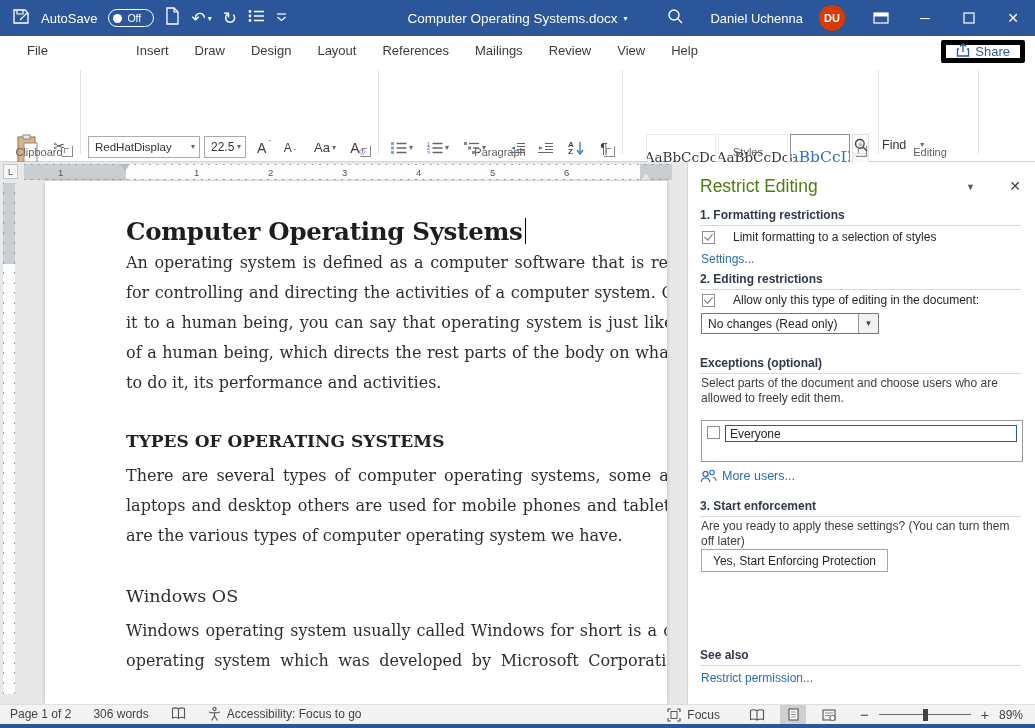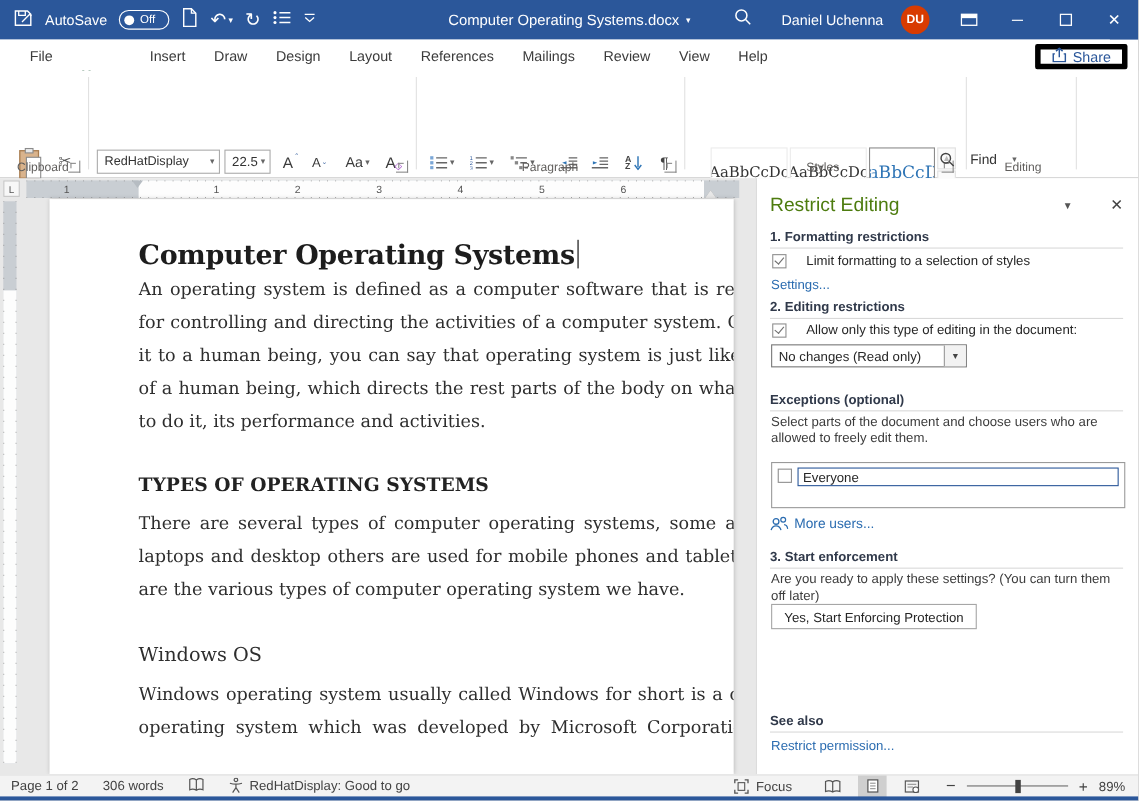--- a/index.html
+++ b/index.html
@@ -553,21 +553,21 @@
       <span>
         <svg width="15" height="13" viewBox="0 0 15 13">
             <path d="M7.5 2 C5.5 0.7 3 0.8 1.5 1.6 V11 C3 10.2 5.5 10.1 7.5 11.4 C9.5 10.1 12 10.2 13.5 11 V1.6 C12 0.8 9.5 0.7 7.5 2 Z M7.5 2 V11.4" fill="none" stroke="#555" stroke-width="1.1"></path>
           </svg>
       </span>
       <span class="flex" style="gap:6px;">
         <svg width="13" height="14" viewBox="0 0 13 14">
             <circle cx="6.5" cy="2" r="1.6" fill="none" stroke="#555" stroke-width="1.1"></circle>
             <path d="M1 5 q5.5 1.8 11 0 M6.5 6 V9 M6.5 9 L3.5 13.5 M6.5 9 L9.5 13.5" fill="none" stroke="#555" stroke-width="1.1"></path>
           </svg>
-        <span>RedHatDisplay: Good to go</span>
+        <span>Accessibility: Focus to go</span>
       </span>
     </div>
     <div class="right">
       <span class="flex" style="gap:6px;margin-right:14px;">
         <svg width="14" height="14" viewBox="0 0 14 14">
             <path d="M1 4 V1 H4 M10 1 H13 V4 M13 10 V13 H10 M4 13 H1 V10" fill="none" stroke="#555" stroke-width="1.2"></path>
             <rect x="4" y="3.5" width="6" height="7" fill="none" stroke="#555" stroke-width="1"></rect>
           </svg>
         <span>Focus</span>
       </span>

